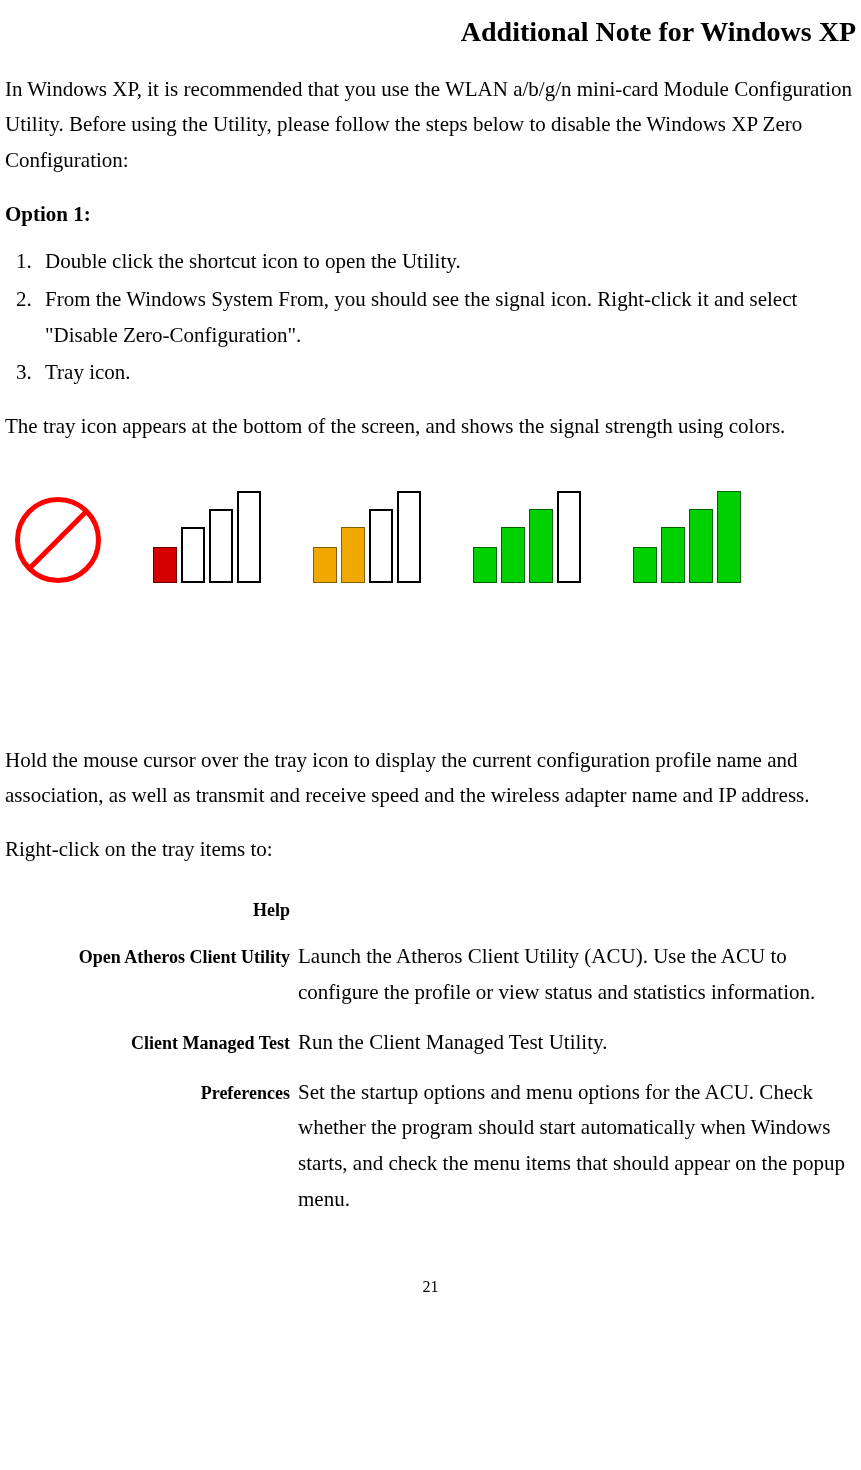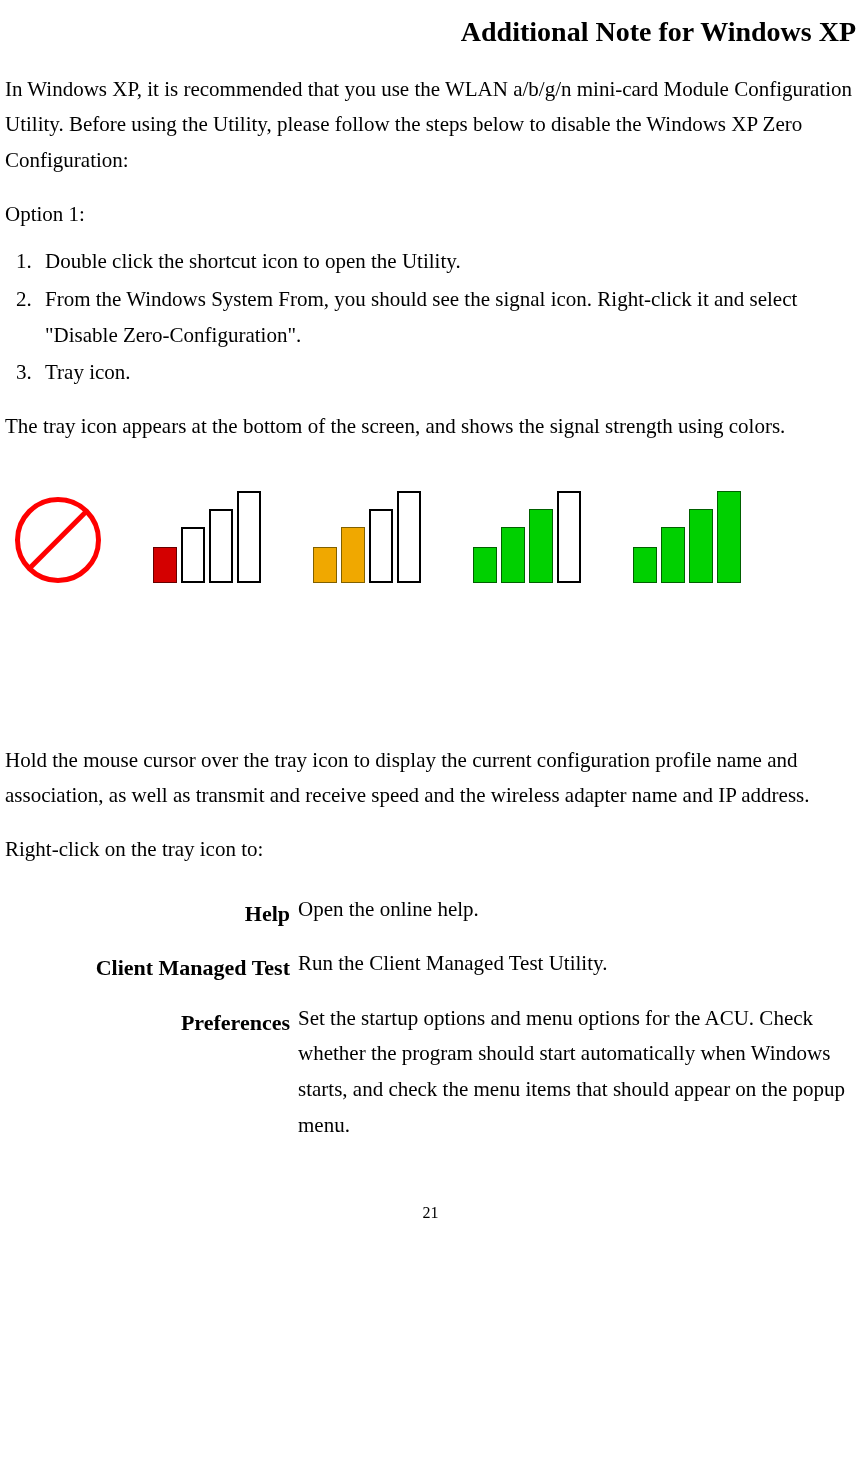--- a/index.html
+++ b/index.html
@@ -11,21 +11,21 @@
       color: #000;
       line-height: 1.7;
     }
     h1.main-heading {
       font-size: 28px;
       font-weight: bold;
       margin: 8px 0 16px 0;
       text-align: right;
     }
     .option-heading {
-      font-weight: normal;
+      font-weight: bold;
       margin-top: 18px;
       margin-bottom: 1px;
     }
     ol.steps {
       margin: 12px 0 18px 0;
       padding-left: 32px;
     }
     ol.steps li {
       padding-left: 8px;
       margin-bottom: 2px;
@@ -83,21 +83,21 @@
     .menu-row {
       display: flex;
       align-items: flex-start;
       margin-bottom: 14px;
     }
     .menu-label {
       width: 285px;
       min-width: 285px;
       text-align: right;
       font-weight: bold;
-      font-size: 22px;
+      font-size: 18px;
       padding-right: 8px;
       padding-top: 3px;
     }
     .menu-desc {
       flex: 1;
       line-height: 1.7;
     }
     .page-num {
       text-align: center;
       font-size: 16px;
@@ -149,26 +149,29 @@
   <div class="signal-bars">
     <div class="bar green h1"></div>
     <div class="bar green h2"></div>
     <div class="bar green h3"></div>
     <div class="bar green h4"></div>
   </div>
 </div>
 
 <p>Hold the mouse cursor over the tray icon to display the current configuration profile name and association, as well as transmit and receive speed and the wireless adapter name and IP address.</p>
 
-<p>Right-click on the tray icon to:</p>
+<p>Right-click on the tray items to:</p>
 
 <div class="menu-table">
   <div class="menu-row">
     <div class="menu-label">Help</div>
-    <div class="menu-desc">Open the online help.</div>
+  </div>
+  <div class="menu-row">
+    <div class="menu-label">Open Atheros Client Utility</div>
+    <div class="menu-desc">Launch the Atheros Client Utility (ACU).   Use the ACU to configure the profile or view status and statistics information.</div>
   </div>
   <div class="menu-row">
     <div class="menu-label">Client Managed Test</div>
     <div class="menu-desc">Run the Client Managed Test Utility.</div>
   </div>
   <div class="menu-row">
     <div class="menu-label">Preferences</div>
     <div class="menu-desc">Set the startup options and menu options for the ACU.   Check whether the program should start automatically when Windows starts, and check the menu items that should appear on the popup menu.</div>
   </div>
 </div>

